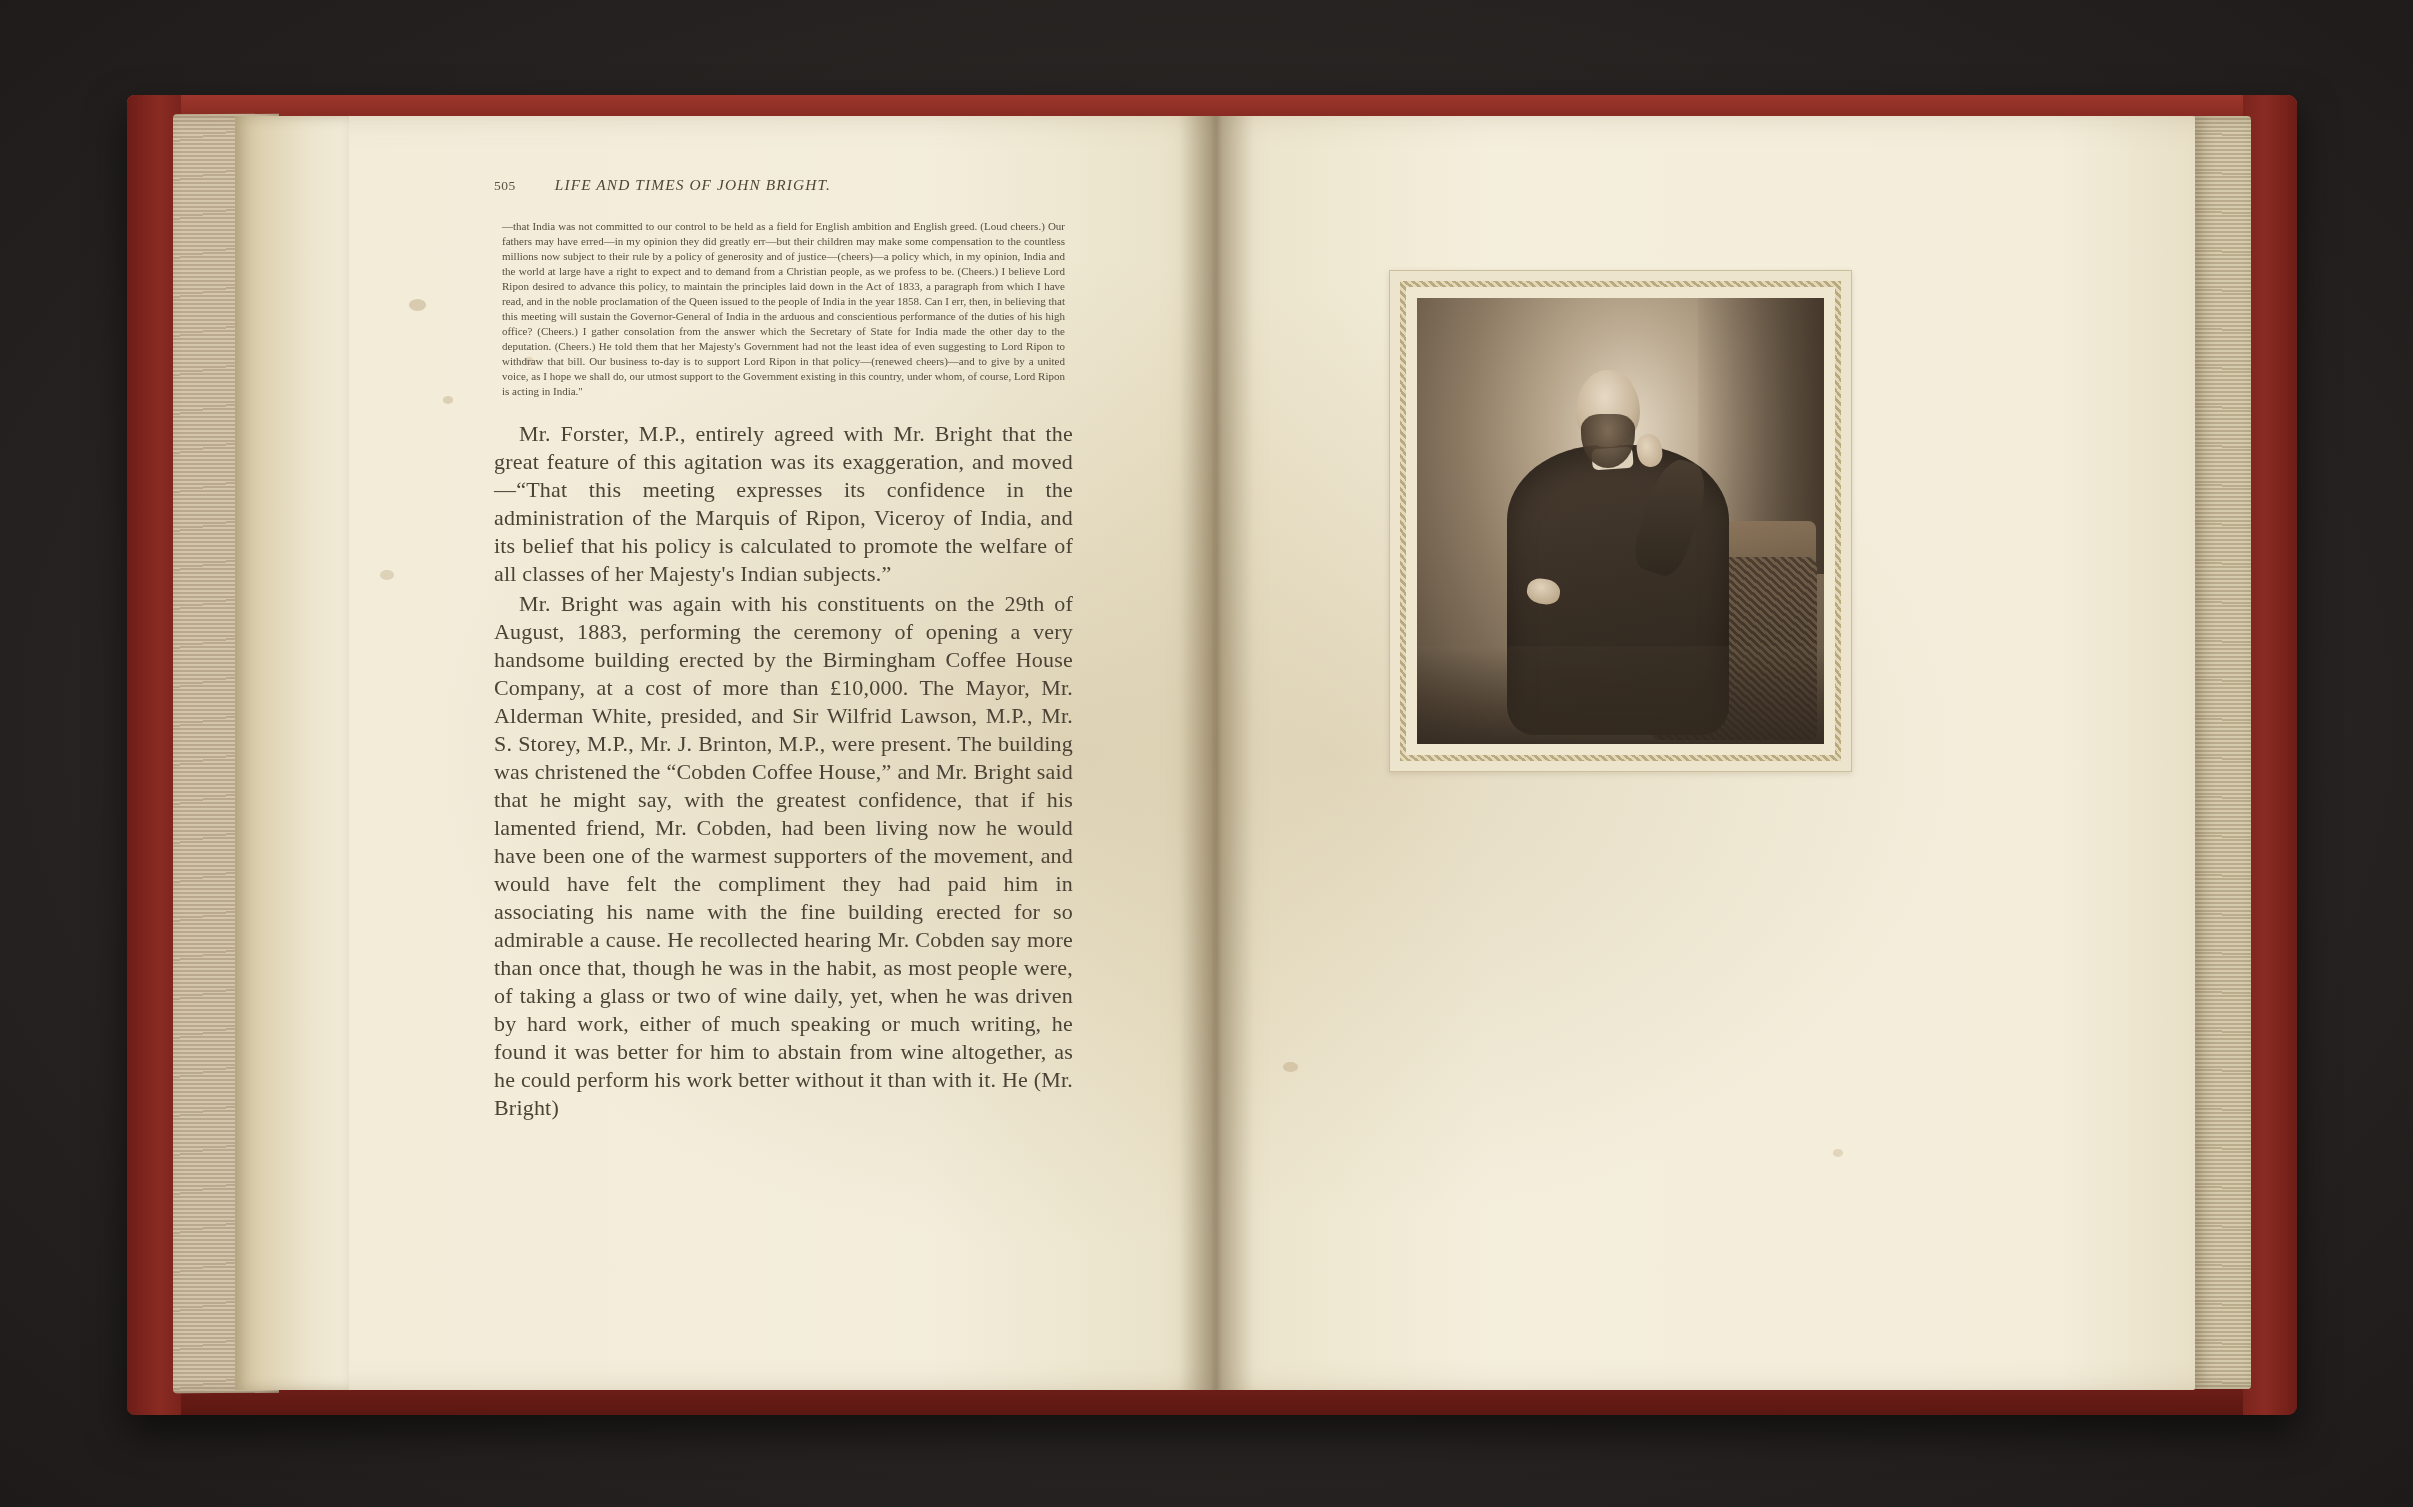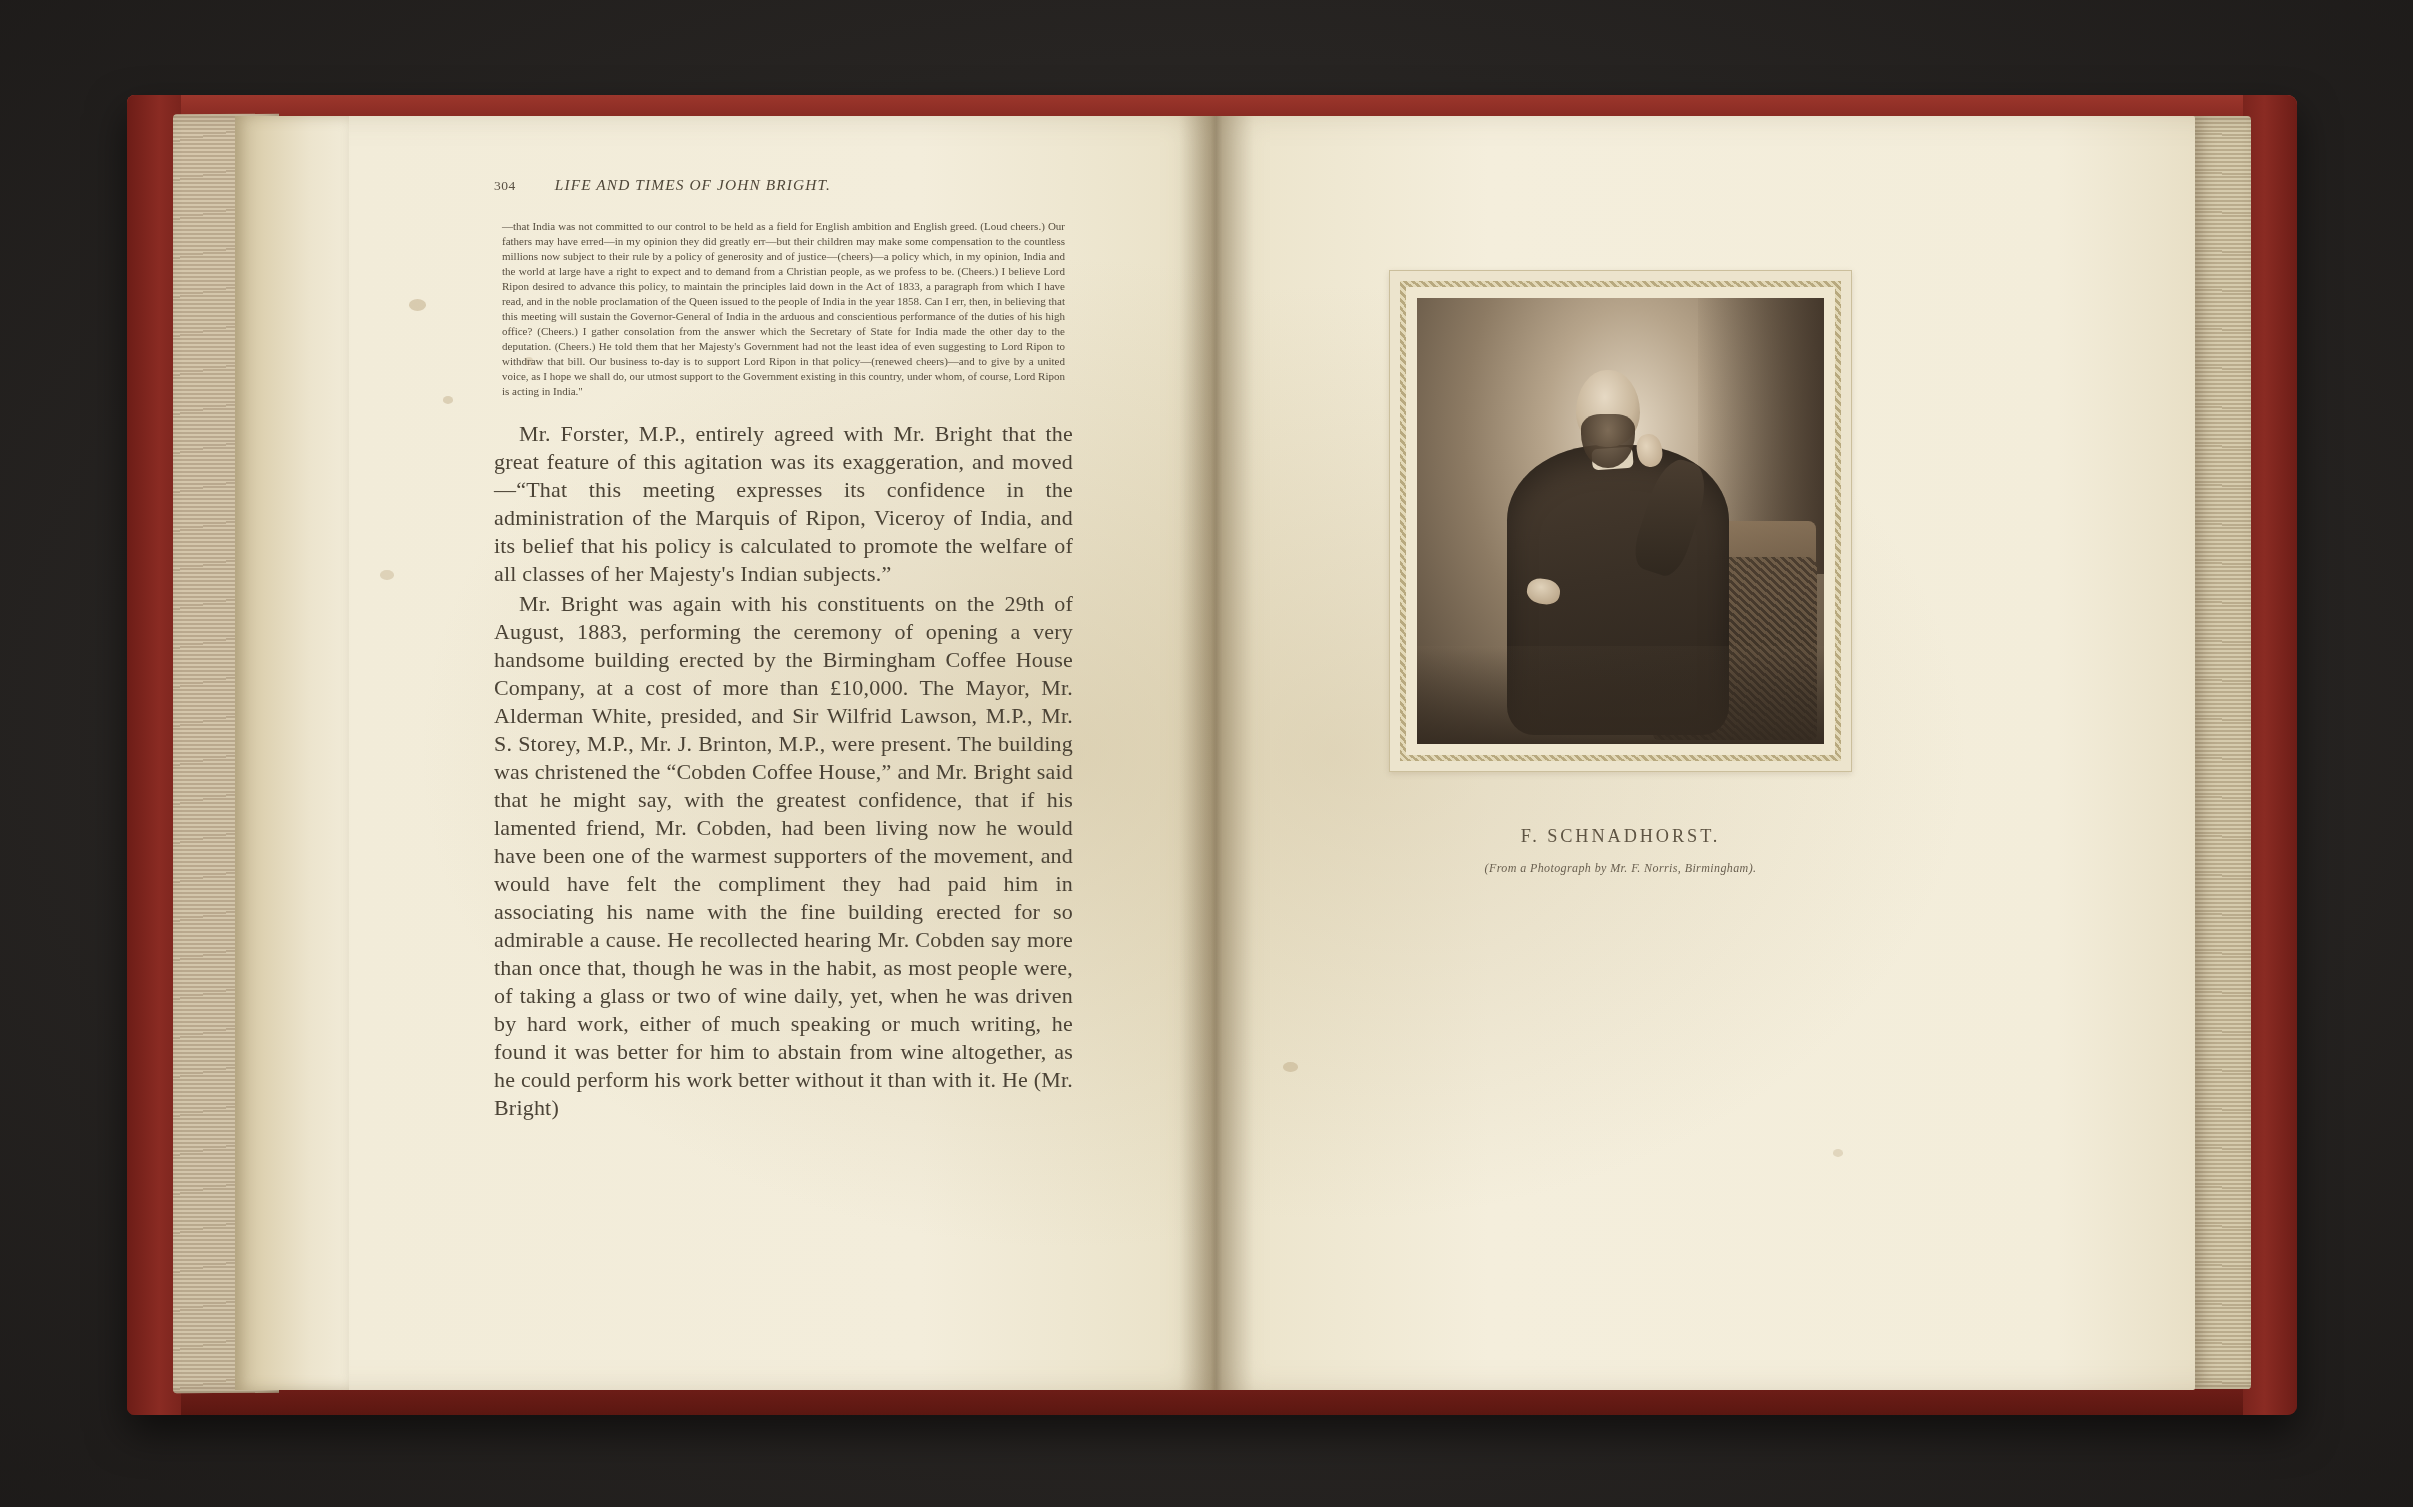--- a/index.html
+++ b/index.html
@@ -414,21 +414,21 @@
       <div class="page page-left">
         <div class="leaf-strip"></div>
 
         <div class="stain" style="left:174px; top:183px; width:17.4px; height:11.6px; background:rgba(150,120,70,0.28);"></div>
         <div class="stain" style="left:208px; top:280px; width:9.7px; height:7.7px; background:rgba(150,120,70,0.25);"></div>
         <div class="stain" style="left:145px; top:454px; width:13.5px; height:9.7px; background:rgba(150,120,70,0.22);"></div>
         <div class="stain" style="left:290px; top:241px; width:7.7px; height:7.7px; background:rgba(150,120,70,0.20);"></div>
 
         <div class="text-col">
           <div class="head-row">
-            <span class="folio">304</span>
+            <span class="folio">505</span>
             <span class="running-head">LIFE AND TIMES OF JOHN BRIGHT.</span>
           </div>
 
           <div class="quote-block">
             <p>—that India was not committed to our control to be held as a field for English ambition and English greed. (Loud cheers.) Our fathers may have erred—in my opinion they did greatly err—but their children may make some compensation to the countless millions now subject to their rule by a policy of generosity and of justice—(cheers)—a policy which, in my opinion, India and the world at large have a right to expect and to demand from a Christian people, as we profess to be. (Cheers.) I believe Lord Ripon desired to advance this policy, to maintain the principles laid down in the Act of 1833, a paragraph from which I have read, and in the noble proclamation of the Queen issued to the people of India in the year 1858. Can I err, then, in believing that this meeting will sustain the Governor-General of India in the arduous and conscientious performance of the duties of his high office? (Cheers.) I gather consolation from the answer which the Secretary of State for India made the other day to the deputation. (Cheers.) He told them that her Majesty's Government had not the least idea of even suggesting to Lord Ripon to withdraw that bill. Our business to-day is to support Lord Ripon in that policy—(renewed cheers)—and to give by a united voice, as I hope we shall do, our utmost support to the Government existing in this country, under whom, of course, Lord Ripon is acting in India."</p>
           </div>
 
           <p class="body-par">Mr. Forster, M.P., entirely agreed with Mr. Bright that the great feature of this agitation was its exaggeration, and moved—“That this meeting expresses its confidence in the administration of the Marquis of Ripon, Viceroy of India, and its belief that his policy is calculated to promote the welfare of all classes of her Majesty's Indian subjects.”</p>
           <p class="body-par">Mr. Bright was again with his constituents on the 29th of August, 1883, performing the ceremony of opening a very handsome building erected by the Birmingham Coffee House Company, at a cost of more than £10,000. The Mayor, Mr. Alderman White, presided, and Sir Wilfrid Lawson, M.P., Mr. S. Storey, M.P., Mr. J. Brinton, M.P., were present. The building was christened the “Cobden Coffee House,” and Mr. Bright said that he might say, with the greatest confidence, that if his lamented friend, Mr. Cobden, had been living now he would have been one of the warmest supporters of the movement, and would have felt the compliment they had paid him in associating his name with the fine building erected for so admirable a cause. He recollected hearing Mr. Cobden say more than once that, though he was in the habit, as most people were, of taking a glass or two of wine daily, yet, when he was driven by hard work, either of much speaking or much writing, he found it was better for him to abstain from wine altogether, as he could perform his work better without it than with it. He (Mr. Bright)</p>
         </div>
@@ -452,24 +452,20 @@
                 <div class="sitter-collar"></div>
                 <div class="sitter-head"></div>
                 <div class="sitter-beard"></div>
                 <div class="sitter-hand"></div>
                 <div class="sitter-hand2"></div>
                 <div class="photo-floor"></div>
               </div>
             </div>
           </div>
 
-          <div class="plate-caption">
-            <div class="plate-title">F. SCHNADHORST.</div>
-            <div class="plate-sub">(From a Photograph by Mr. F. Norris, Birmingham).</div>
-          </div>
         </div>
       </div>
 
       <div class="gutter"></div>
     </div>
   </div>
 
 </div>
 
 

